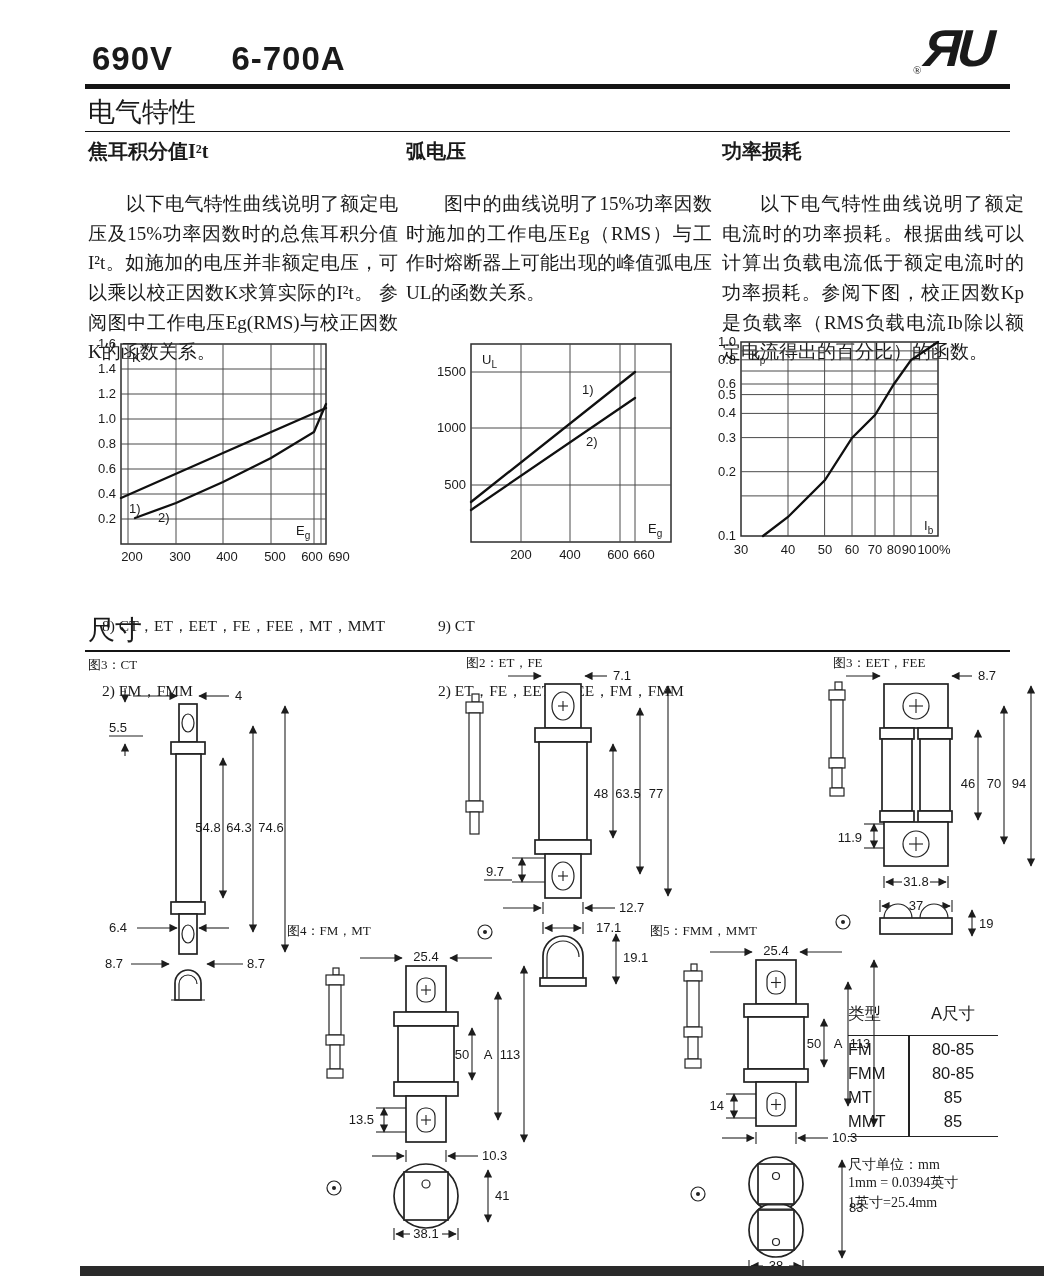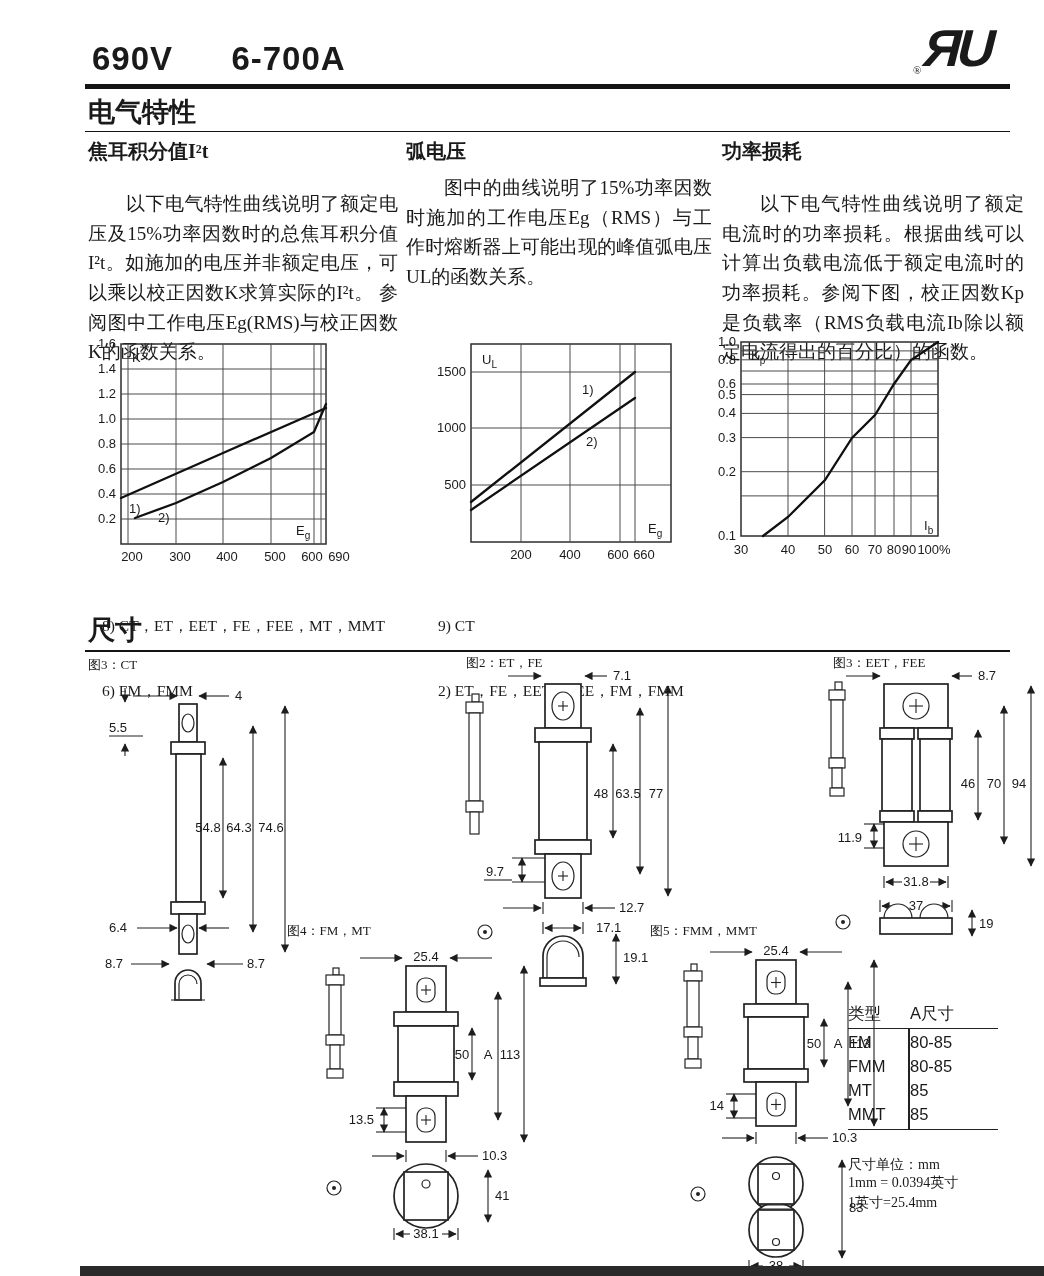--- a/index.html
+++ b/index.html
@@ -1,37 +1,37 @@
 <!DOCTYPE html>
 <html><head>
 <meta charset="utf-8">
 <style>
   html,body{margin:0;padding:0}
   body{width:1044px;height:1276px;background:#fff;position:relative;overflow:hidden;
        font-family:"Liberation Serif",serif;color:#1a1a1a}
   .abs{position:absolute}
   .rule{background:#141414}
   .h1{font-weight:bold;font-size:33px;font-family:"Liberation Sans",sans-serif;letter-spacing:1px}
-  .h2{font-weight:bold;font-size:27px}
+  .h2{font-weight:normal;font-size:27px}
   .colhead{font-weight:bold;font-size:20px}
   .body-par{font-size:19px;line-height:1.56;text-align:justify;text-indent:2em}
   .legend{font-size:15.5px;line-height:1.4;white-space:pre}
   .caption{font-size:13px}
   .note{font-size:14px}
   svg text{font-family:"Liberation Sans",sans-serif;fill:#1a1a1a;font-size:13px}
   .grid{stroke:#4a4a4a;stroke-width:1;fill:none}
   .border{stroke:#2c2c2c;stroke-width:1.5;fill:none}
   .curve{stroke:#101010;stroke-width:2.3;fill:none;stroke-linecap:round}
   .dim{stroke:#222;stroke-width:1.1;fill:none}
   .shape{stroke:#232323;stroke-width:1.7;fill:#fff}
   .shape2{stroke:#232323;stroke-width:1.2;fill:#fff}
   .tbl{font-family:"Liberation Sans",sans-serif;font-size:16.5px}
   .tbl-row{display:flex;line-height:1.45}
   .tbl-c1{width:62px}
-  .tbl-c2{width:86px;}
+  .tbl-c2{width:86px;text-align:center}
 </style>
 </head>
 <body>
 
 <svg width="0" height="0" style="position:absolute" aria-hidden="true">
   <defs>
     <marker id="ar" viewBox="0 0 10 10" refX="9.2" refY="5" markerWidth="7.5" markerHeight="7.5" orient="auto-start-reverse">
       <path d="M0,0 L10,5 L0,10 z" fill="#1d1d1d"></path>
     </marker>
   </defs>
@@ -52,21 +52,21 @@
 
 <div class="abs h2" style="left:88px;top:94px">电气特性</div>
 <div class="abs rule" style="left:85px;top:131px;width:925px;height:1px"></div>
 
 <div class="abs" style="left:88px;top:138px;width:310px">
   <div class="colhead">焦耳积分值I²t</div>
   <div class="body-par" style="margin-top:24px">以下电气特性曲线说明了额定电压及15%功率因数时的总焦耳积分值I²t。如施加的电压并非额定电压，可以乘以校正因数K求算实际的I²t。 参阅图中工作电压Eg(RMS)与校正因数K的函数关系。</div>
 </div>
 <div class="abs" style="left:406px;top:138px;width:306px">
   <div class="colhead">弧电压</div>
-  <div class="body-par" style="margin-top:8px">图中的曲线说明了15%功率因数时施加的工作电压Eg（RMS）与工作时熔断器上可能出现的峰值弧电压UL的函数关系。</div>
+  <div class="body-par" style="margin-top:24px">图中的曲线说明了15%功率因数时施加的工作电压Eg（RMS）与工作时熔断器上可能出现的峰值弧电压UL的函数关系。</div>
 </div>
 <div class="abs" style="left:722px;top:138px;width:302px">
   <div class="colhead">功率损耗</div>
   <div class="body-par" style="margin-top:24px">以下电气特性曲线说明了额定电流时的功率损耗。根据曲线可以计算出负载电流低于额定电流时的功率损耗。参阅下图，校正因数Kp是负载率（RMS负载电流Ib除以额定电流得出的百分比）的函数。</div>
 </div>
 
 <svg class="abs" style="left:86px;top:334px" width="272" height="242">
   <g>
     <rect class="border" x="35" y="10" width="205" height="200"></rect>
     <line class="grid" x1="35" y1="35" x2="240" y2="35"></line>
@@ -190,21 +190,21 @@
       <text x="149" y="220">60</text>
     <text x="172" y="220">70</text>
       <text x="191" y="220">80</text>
     <text x="206" y="220">90</text>
       <text x="231" y="220">100%</text>
   </g>
 </svg>
 
 <div class="abs legend" style="left:102px;top:572px">
   <div>8) CT，ET，EET，FE，FEE，MT，MMT</div>
-  <div>6) FM，FMM</div>
+  <div>2) FM，FMM</div>
 </div>
 <div class="abs legend" style="left:438px;top:572px">
   <div>9) CT</div>
   <div>2) ET，FE，EET，FEE，FM，FMM</div>
 </div>
 
 <div class="abs h2" style="left:88px;top:612px">尺寸</div>
 <div class="abs rule" style="left:85px;top:650px;width:925px;height:1.5px"></div>
 
 <div class="abs caption" style="left:88px;top:656px">图3：CT</div>
@@ -523,21 +523,21 @@
     <line class="dim" x1="153" y1="328" x2="165" y2="328" marker-end="url(#ar)"></line>
     <text x="140" y="332" text-anchor="middle">38</text>
   </g>
   <g>
     <circle class="shape2" cx="62" cy="256" r="7"></circle>
       <circle cx="62" cy="256" r="2" fill="#222"></circle>
   </g>
 </svg>
 
 <div class="abs tbl" style="left:848px;top:1002px;width:150px">
-  <div class="tbl-row" style="border-bottom:1.5px solid #222;padding-bottom:2px">
+  <div class="tbl-row" style="border-bottom:1.5px solid #222;padding-bottom:9px">
     <div class="tbl-c1">类型</div>
     <div class="tbl-c2">A尺寸</div>
   </div>
   <div style="position:relative;border-bottom:1.5px solid #222;padding:2px 0">
     <div class="abs" style="left:60px;top:0;bottom:0;width:1.5px;background:#222"></div>
     <div class="tbl-row">
       <div class="tbl-c1">FM</div>
       <div class="tbl-c2">80-85</div>
     </div>
     <div class="tbl-row">

